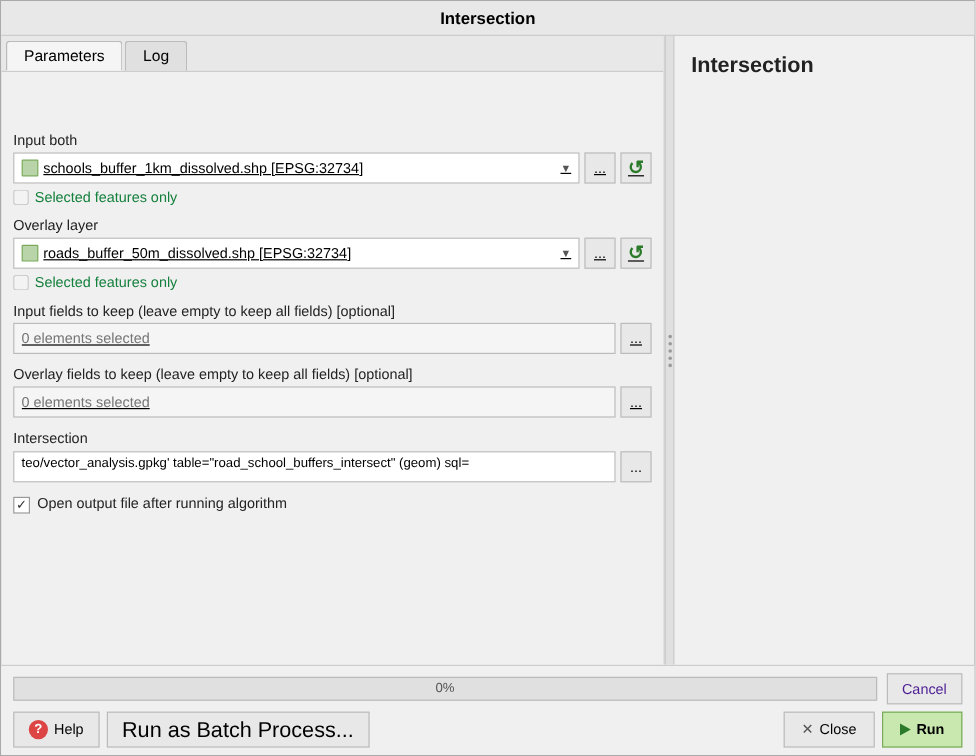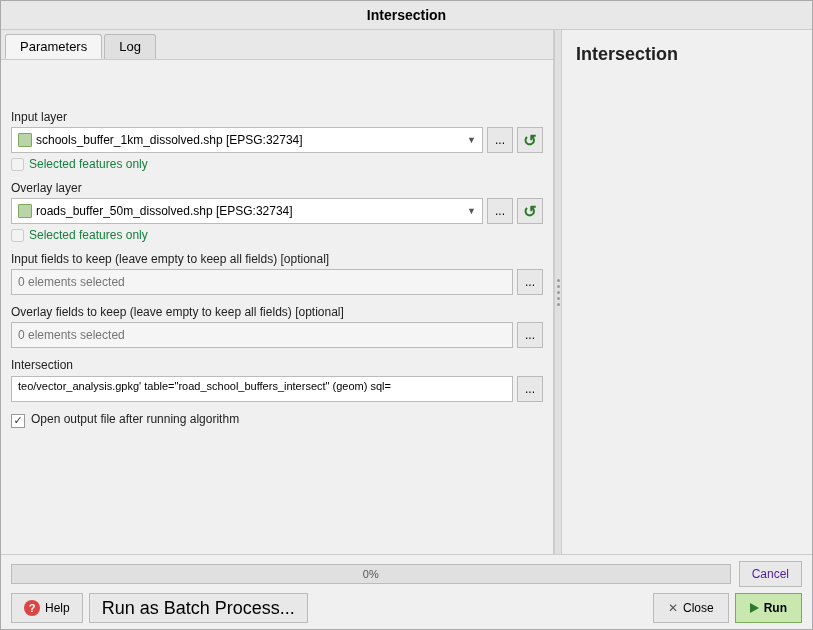--- a/index.html
+++ b/index.html
@@ -73,20 +73,21 @@
     }
     .field-label {
       font-size: 12px;
       margin-bottom: 3px;
       color: #222;
     }
     .input-row {
       display: flex;
       align-items: center;
       gap: 4px;
+      text-decoration: underline;
     }
     .combo-display {
       display: flex;
       align-items: center;
       gap: 4px;
       font-size: 12px;
       padding: 3px 6px;
       border: 1px solid #bbb;
       background: #fff;
       height: 26px;
@@ -354,21 +355,21 @@
           <span>Parameters</span>
         </div>
         <div class="tab">
           <span>Log</span>
         </div>
       </div>
 
       <div class="params-panel">
 
         <div class="field-group">
-          <div class="field-label">Input layer</div>
+          <div class="field-label">Input both</div>
           <div class="input-row">
             <div class="combo-display">
               <span class="layer-icon"></span>
               <span style="flex:1;overflow:hidden;white-space:nowrap;font-size:12px;">schools_buffer_1km_dissolved.shp [EPSG:32734]</span>
               <span style="font-size:9px;color:#555;">▼</span>
             </div>
             <button class="btn-small">...</button>
             <button class="refresh-btn">
               <span style="color:#2a7a2a;font-size:16px;font-weight:bold;">↺</span>
             </button>

